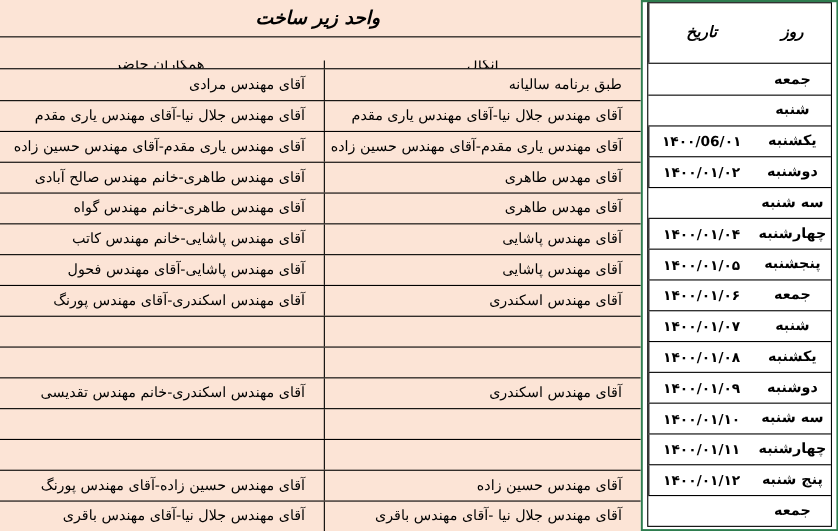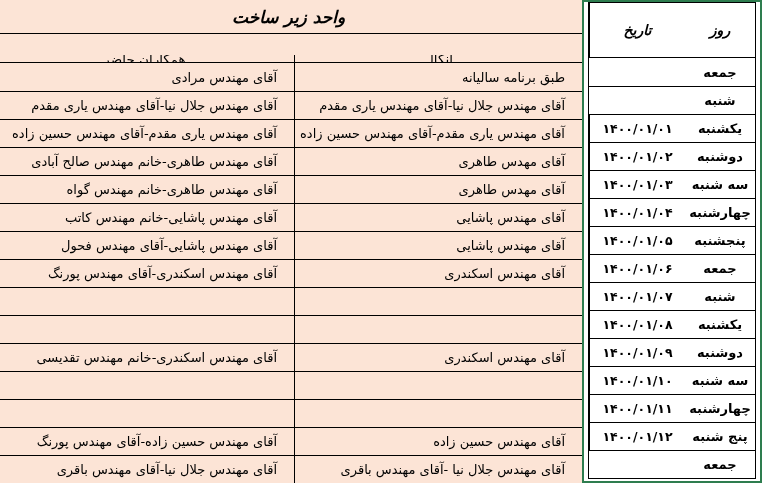--- a/index.html
+++ b/index.html
@@ -103,29 +103,28 @@
       </div>
       <div id="right-rows">
           <div class="dt-row">
     <div class="dt-cell day-col day-cell">جمعه</div>
   </div>
           <div class="dt-row">
     <div class="dt-cell day-col day-cell">شنبه</div>
   </div>
           <div class="dt-row">
     <div class="dt-cell day-col day-cell">یکشنبه</div>
-    <div class="dt-cell date-col date-cell">۱۴۰۰/۰۱/۰۱</div>
+    <div class="dt-cell date-col date-cell">۱۴۰۰/06/۰۱</div>
   </div>
           <div class="dt-row">
     <div class="dt-cell day-col day-cell">دوشنبه</div>
     <div class="dt-cell date-col date-cell">۱۴۰۰/۰۱/۰۲</div>
   </div>
           <div class="dt-row">
     <div class="dt-cell day-col day-cell">سه شنبه</div>
-    <div class="dt-cell date-col date-cell">۱۴۰۰/۰۱/۰۳</div>
   </div>
           <div class="dt-row">
     <div class="dt-cell day-col day-cell">چهارشنبه</div>
     <div class="dt-cell date-col date-cell">۱۴۰۰/۰۱/۰۴</div>
   </div>
           <div class="dt-row">
     <div class="dt-cell day-col day-cell">پنجشنبه</div>
     <div class="dt-cell date-col date-cell">۱۴۰۰/۰۱/۰۵</div>
   </div>
           <div class="dt-row">

